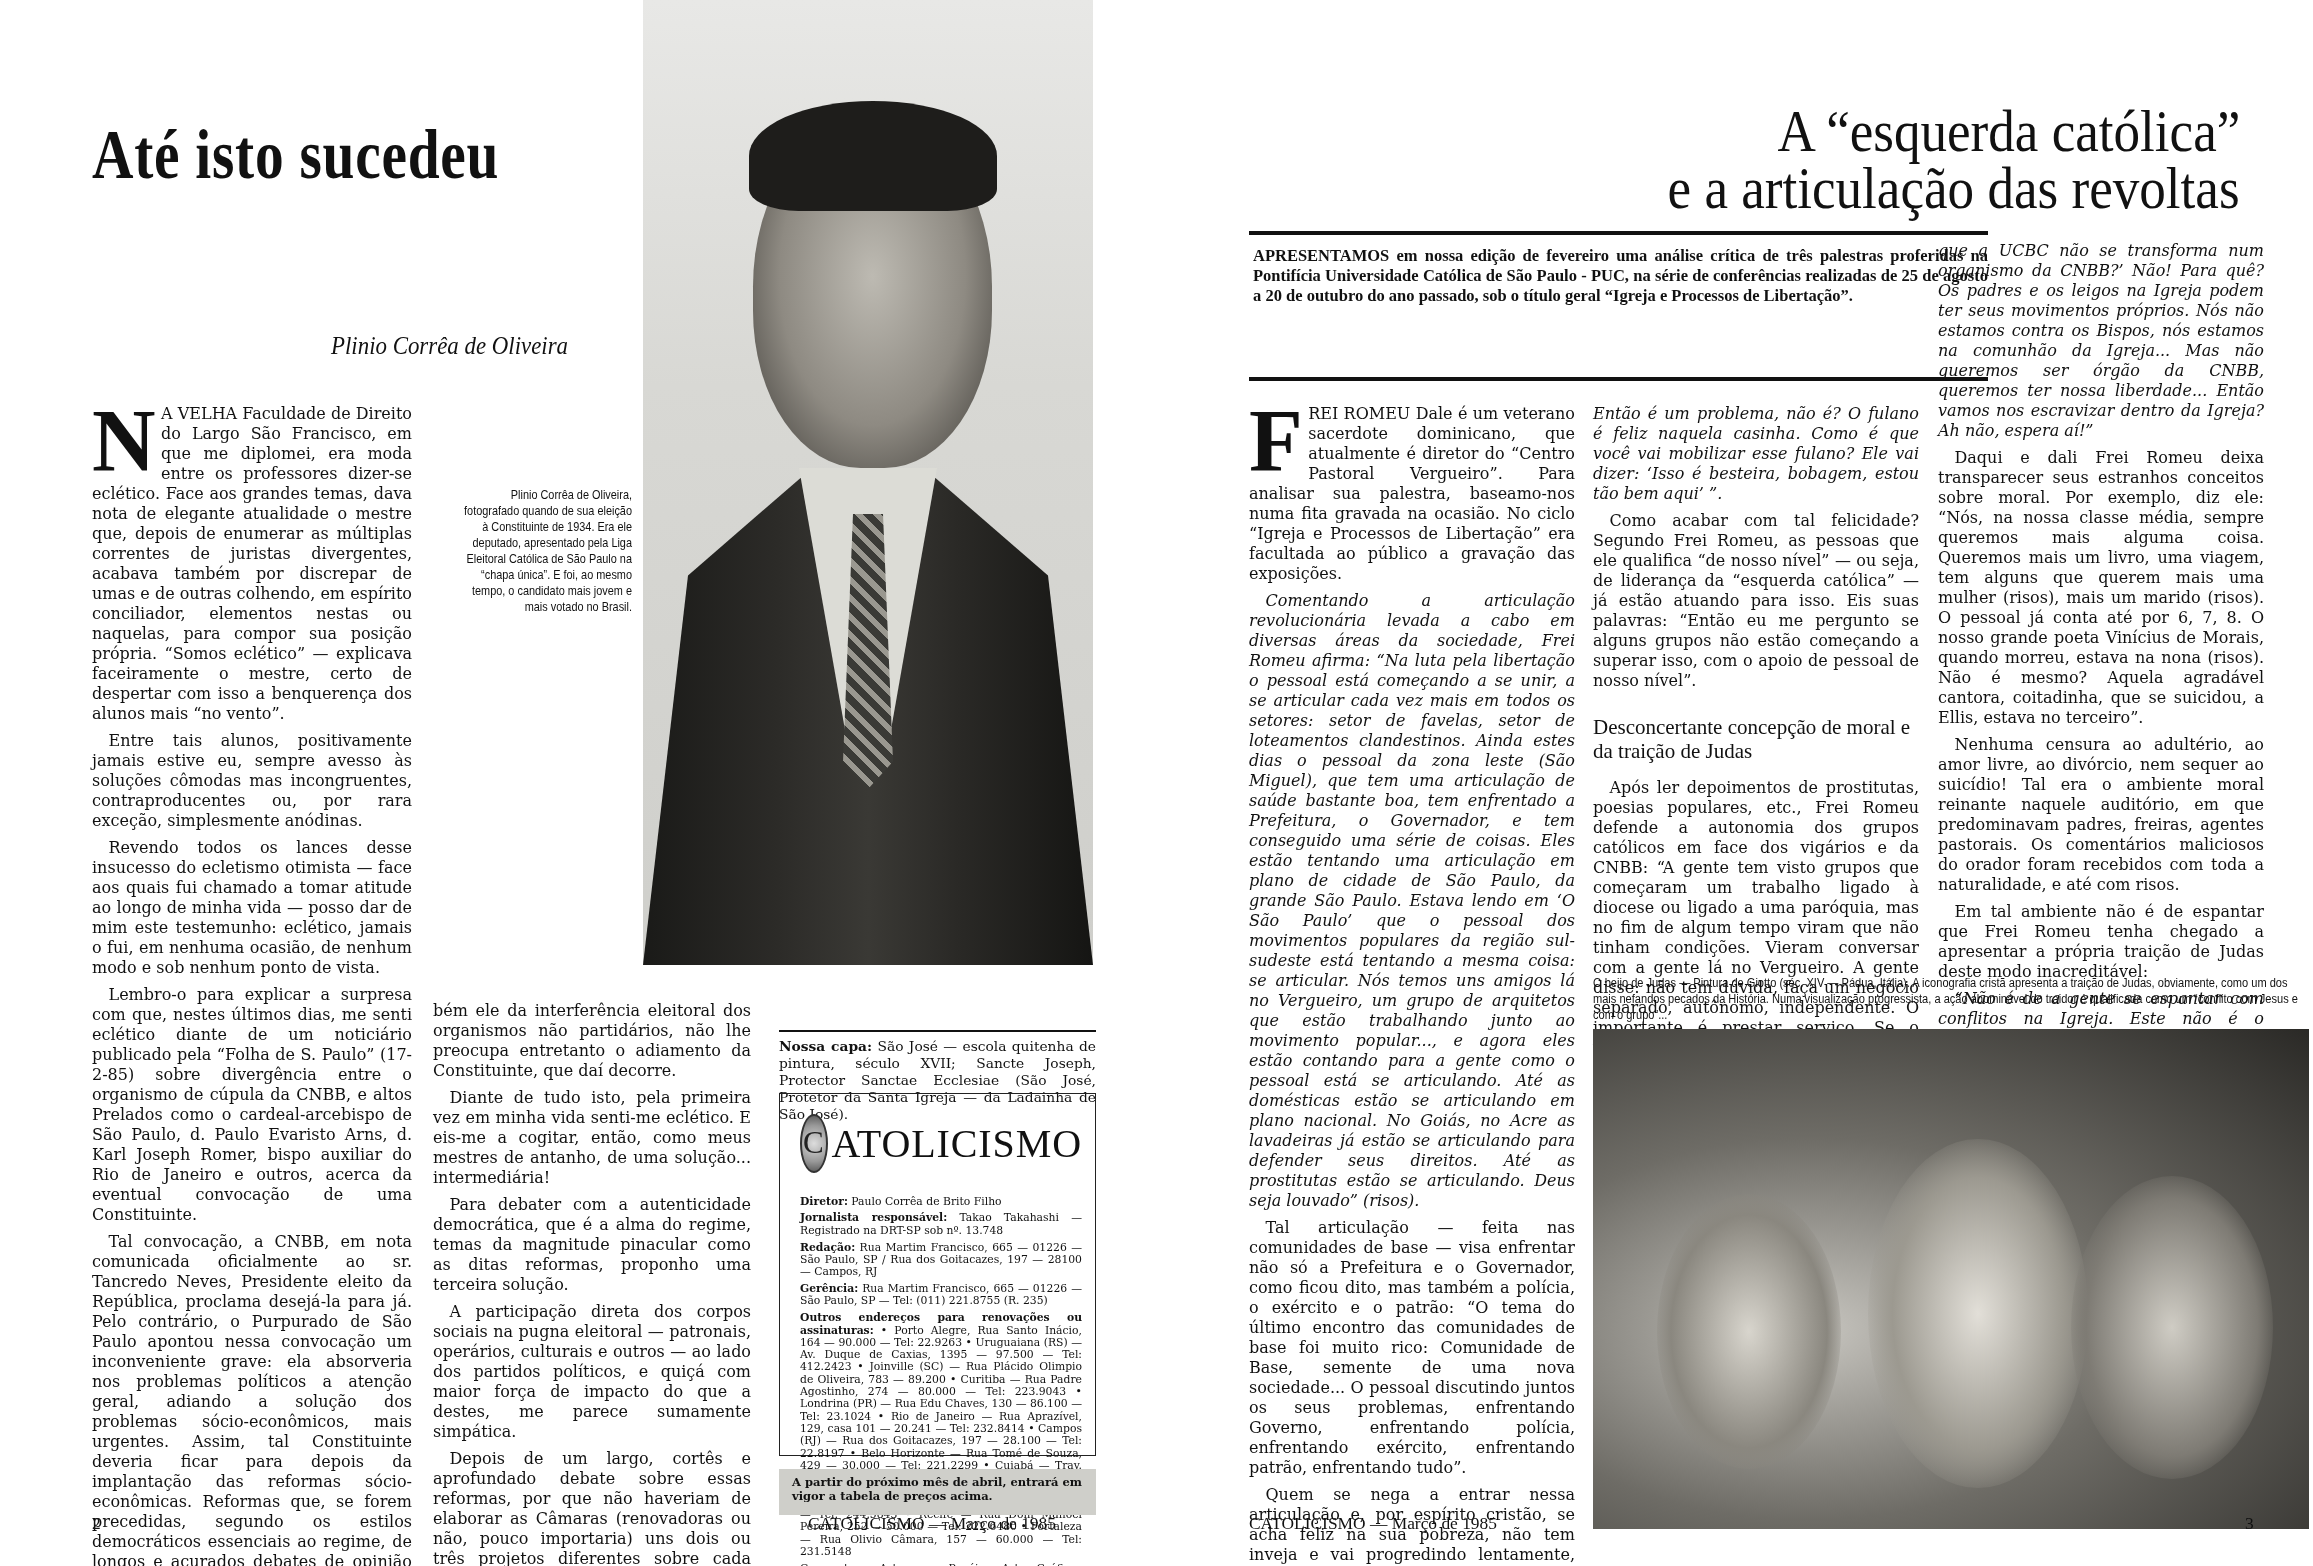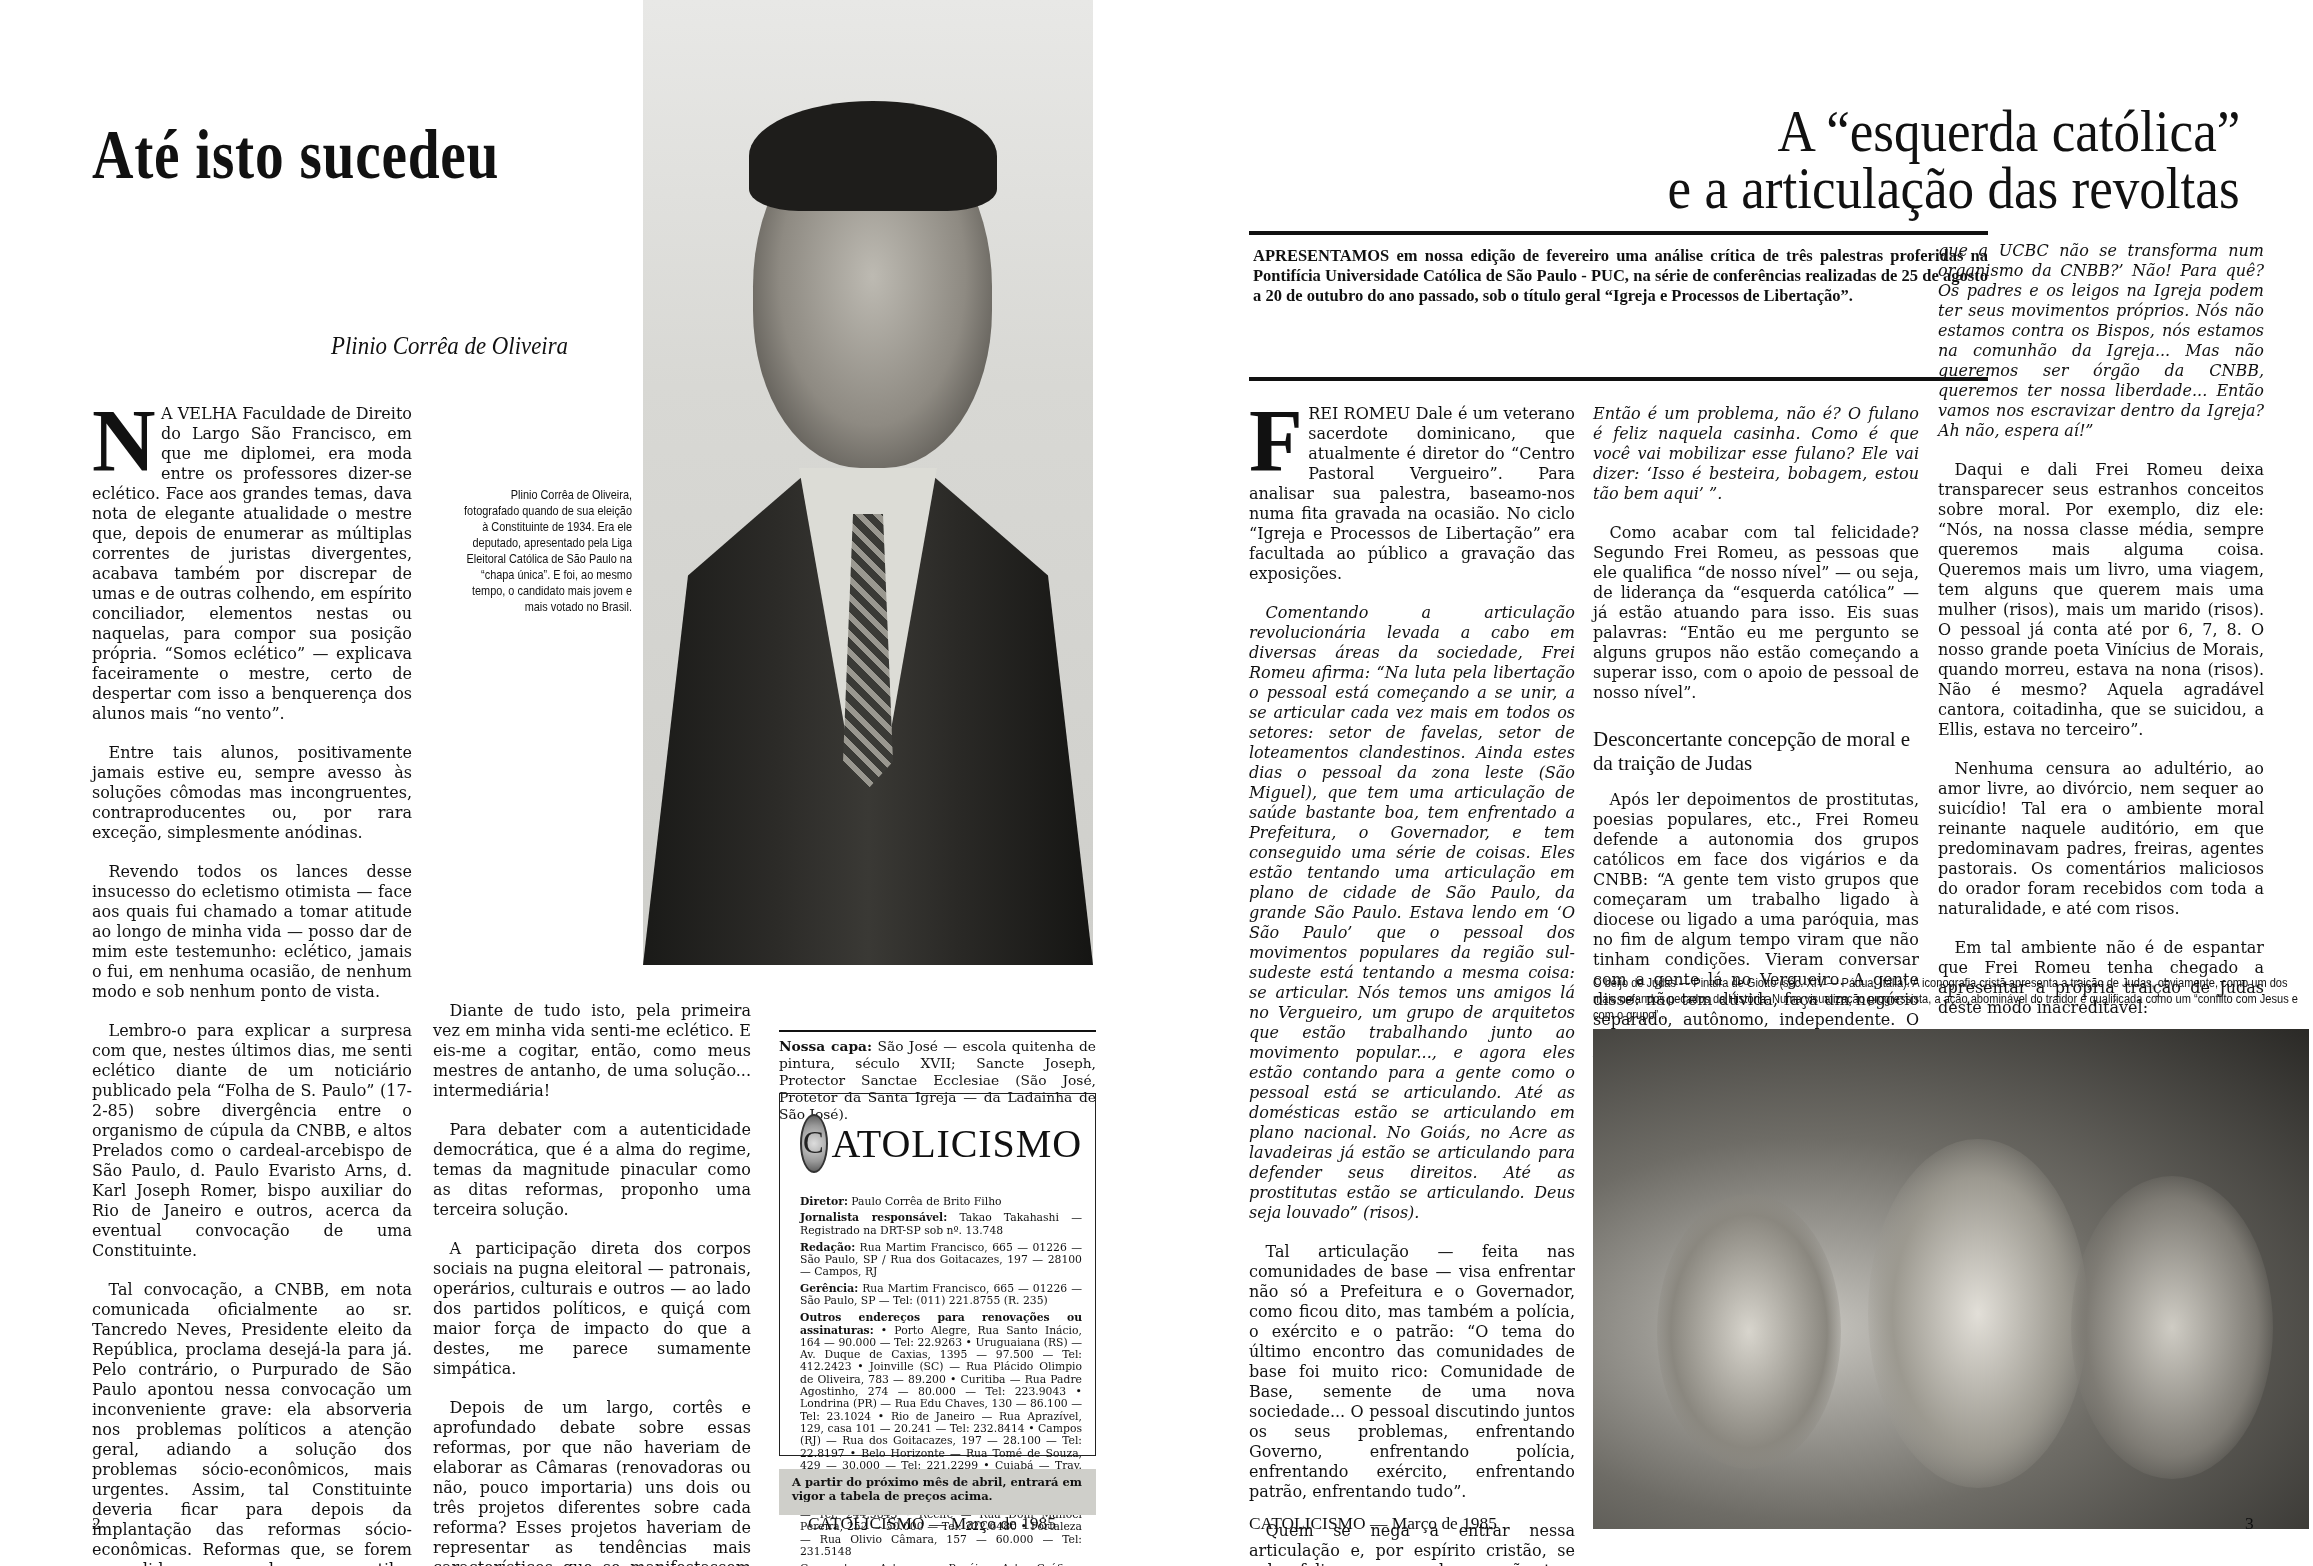--- a/index.html
+++ b/index.html
@@ -3,21 +3,21 @@
 <meta charset="utf-8">
 <style>
   html,body{margin:0;padding:0;background:#fff;}
   body{width:2313px;height:1567px;position:relative;overflow:hidden;font-family:"DejaVu Serif","Liberation Serif",serif;color:#111;}
   .page{position:absolute;top:0;height:1567px;}
   #page-left{left:0;width:1157px;padding-left:12px;}
   #page-right{left:1157px;width:1156px;}
   .abs{position:absolute;}
   .col{position:absolute;font-size:16px;line-height:20px;text-align:justify;hyphens:auto;}
   .col p{margin:0;text-indent:16.5px;}
-  .col p+p{margin-top:19px;}
+  .col p+p{margin-top:7px;}
   .col p.first{text-indent:0;}
   .it{font-style:italic;}
   .headline-left{left:92px;top:115px;font-family:"Liberation Serif",serif;font-weight:bold;font-size:70px;letter-spacing:0.9px;transform:scaleX(0.82);transform-origin:left top;white-space:nowrap;}
   .byline{left:331px;top:331px;font-family:"Liberation Serif",serif;font-style:italic;font-size:26px;white-space:nowrap;transform:scaleX(0.88);transform-origin:left top;}
   .dropcap{float:left;font-family:"Liberation Serif",serif;font-weight:bold;font-size:88px;line-height:70px;margin:1.8px 5.5px 0 0;}
   .photo{left:643px;top:0;width:450px;height:964px;background:linear-gradient(180deg,#e8e8e6 0%,#d8d8d4 40%,#cfcfcb 100%);}
   .portrait-head{position:absolute;left:110px;top:119px;width:239px;height:349px;border-radius:48% 48% 45% 45%;background:radial-gradient(ellipse at 50% 45%,#bdbab2 0%,#8e8a82 55%,#3a3834 100%);}
   .portrait-hair{position:absolute;left:106px;top:101px;width:248px;height:110px;border-radius:50% 50% 20% 20%;background:#1e1d1b;}
   .portrait-body{position:absolute;left:0;top:478px;width:450px;height:487px;background:linear-gradient(90deg,#1a1a18 0%,#2c2b28 30%,#3a3935 50%,#2a2926 70%,#151513 100%);clip-path:polygon(10% 20%,35% 0,65% 0,90% 20%,100% 100%,0 100%);}
   .portrait-shirt{position:absolute;left:156px;top:468px;width:138px;height:275px;background:#dcdcd6;clip-path:polygon(0 0,100% 0,65% 100%,35% 100%);}
@@ -62,20 +62,21 @@
   <div class="abs photo">
     <div class="portrait-body"></div>
     <div class="portrait-shirt"></div>
     <div class="portrait-tie"></div>
     <div class="portrait-head"></div>
     <div class="portrait-hair"></div>
   </div>
   <div class="abs photo-caption">Plinio Corrêa de Oliveira, fotografado quando de sua eleição à Constituinte de 1934. Era ele deputado, apresentado pela Liga Eleitoral Católica de São Paulo na “chapa única”. E foi, ao mesmo tempo, o candidato mais jovem e mais votado no Brasil.</div>
 
   <div class="col" style="left:433px;top:1001px;width:318px;">
+    <p class="first">bém ele da interferência eleitoral dos organismos não partidários, não lhe preocupa entretanto o adiamento da Constituinte, que daí decorre.</p>
     <p>Diante de tudo isto, pela primeira vez em minha vida senti-me eclético. E eis-me a cogitar, então, como meus mestres de antanho, de uma solução... intermediária!</p>
     <p>Para debater com a autenticidade democrática, que é a alma do regime, temas da magnitude pinacular como as ditas reformas, proponho uma terceira solução.</p>
     <p>A participação direta dos corpos sociais na pugna eleitoral — patronais, operários, culturais e outros — ao lado dos partidos políticos, e quiçá com maior força de impacto do que a destes, me parece sumamente simpática.</p>
     <p>Depois de um largo, cortês e aprofundado debate sobre essas reformas, por que não haveriam de elaborar as Câmaras (renovadoras ou não, pouco importaria) uns dois ou três projetos diferentes sobre cada reforma? Esses projetos haveriam de representar as tendências mais característicos que se manifestassem nos debates. E entre eles optaria o corpo eleitoral convocado para uma amplíssima consulta plebiscitária. Isto simplificaria tudo, e em rigor de lógica deveria contentar principalmente os mais radicais democratas. Pois pode haver uma solução mais democrática do que essa?</p>
 
   </div>
 
   <div class="abs nossa-capa">
     <b>Nossa capa:</b><span> São José — escola quitenha de pintura, século XVII; Sancte Joseph, Protector Sanctae Ecclesiae (São José, Protetor da Santa Igreja — da Ladainha de São José).</span>
   </div>

